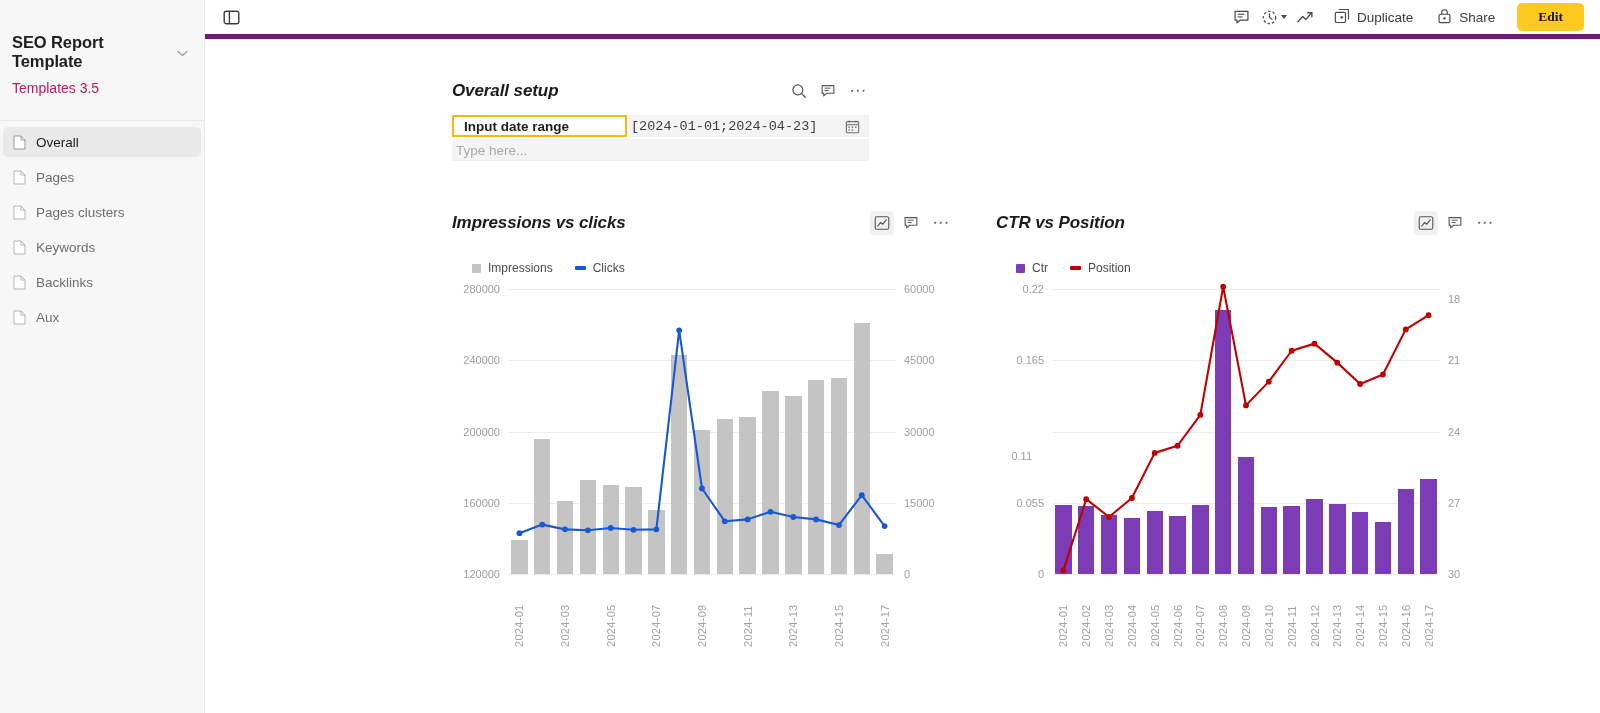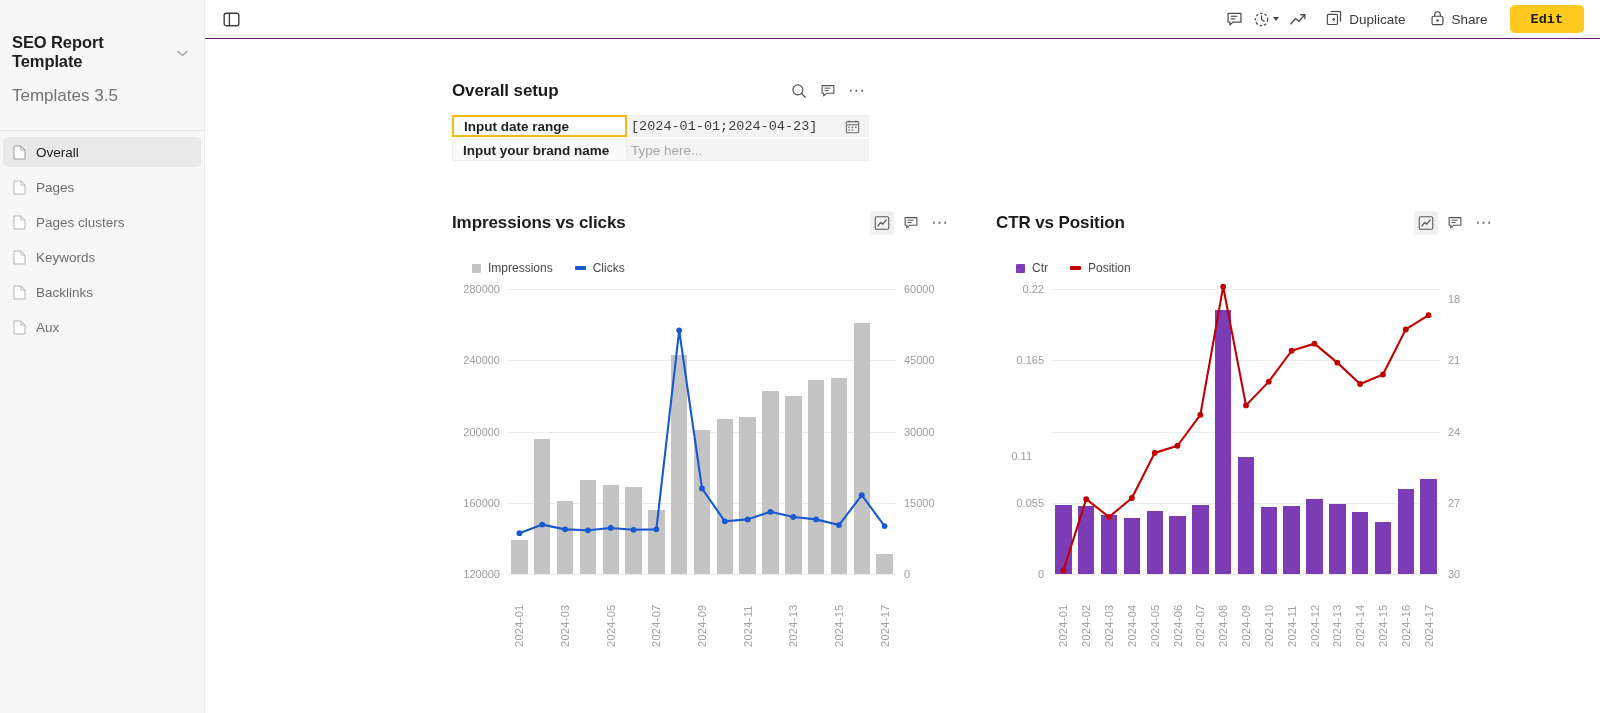--- a/index.html
+++ b/index.html
@@ -14,61 +14,61 @@
 
   
   .sidebar {
     width: 205px; height: 713px; background: #f7f7f7;
     border-right: 1px solid #eaeaea; flex: 0 0 205px; position: relative;
   }
   .doc-head { padding: 33px 16px 10px 12px; }
   .doc-title-row { display: flex; align-items: center; gap: 1px; }
   .doc-title { font-size: 16.5px; font-weight: bold; color: #202020; letter-spacing: -0.1px; }
   .chev { color: #9a9a9a; font-size: 11px; line-height: 1; margin-top: 2px; }
-  .doc-sub { font-size: 17px; color: #737373; margin-top: 15px; }
+  .doc-sub { font-size: 14px; color: #be185d; margin-top: 9px; }
   .side-div { height: 1px; background: #e8e8e8; margin: 14px 0 6px 0; }
   .nav { padding: 0 3px; }
   .nav-item {
     display: flex; align-items: center; gap: 10px;
     height: 30px; padding: 0 10px; margin: 0 0 5px 0;
     border-radius: 5px; cursor: pointer;
   }
   .nav-item .lbl { font-size: 13.5px; color: #6e6e6e; }
   .nav-item.active { background: #e9e9e9; }
   .nav-item.active .lbl { color: #1c1c1c; }
   .file-ico { width: 13px; height: 15px; flex: 0 0 13px; display:block; }
 
   
   .main { flex: 1 1 auto; height: 713px; position: relative; background: #fff; overflow: hidden; }
   .topbar {
-    height: 39px; border-bottom: 1px solid #701a75;
+    height: 39px; border-bottom: 5px solid #701a75;
     display: flex; align-items: center; padding: 0 16px 0 12px;
   }
   .tb-left { display: flex; align-items: center; }
   .tb-right { margin-left: auto; display: flex; align-items: center; gap: 4px; }
   .icon-btn {
     display: flex; align-items: center; justify-content: center;
     height: 28px; min-width: 28px; border-radius: 5px; cursor: pointer; color: #4a4a4a;
   }
   .tb-text-btn {
     display: flex; align-items: center; gap: 7px; height: 28px;
     padding: 0 10px; border-radius: 5px; cursor: pointer;
     font-size: 13.5px; color: #3a3a3a;
   }
   .edit-btn {
     height: 28px; padding: 0 21px; border-radius: 5px; border: none;
     background: #FFC91E; color: #1a1a1a; font-size: 13.5px; font-weight: bold;
-    font-family: Liberation Mono, monospace; cursor: pointer; margin-left: 8px;
+    font-family: Liberation Serif, serif; cursor: pointer; margin-left: 8px;
   }
   .caret { width:0;height:0;border-left:3.5px solid transparent;border-right:3.5px solid transparent;border-top:4.5px solid #4a4a4a;margin-left:3px; }
 
   
   .content { padding: 40px 0 0 247px; }
 
-  .panel-head { display: flex; align-items: center; }
+  .panel-head { display: flex; align-items: center; font-style: italic; }
   .panel-title { font-size: 17px; font-weight: bold; color: #1b1b1b; letter-spacing: -0.1px; }
   .panel-tools { display: flex; align-items: center; gap: 5px; margin-left: auto; }
   .tool { width: 24px; height: 24px; border-radius: 4px; display: flex; align-items: center; justify-content: center; cursor: pointer; color: #55555a; }
   .tool.selected { background: #f1f1f1; }
   .dots { font-size: 17px; color: #6b6b6b; letter-spacing: 1px; line-height: 8px; }
 
   
   .setup-wrap { width: 417px; }
   .setup-table { margin-top: 12px; width: 417px; }
   .setup-row { display: flex; height: 22px; }
@@ -289,21 +289,20 @@
                     <rect x="3.6" y="8" width="1.5" height="1.5" fill="#6d6d6d"></rect>
                     <rect x="7.2" y="8" width="1.5" height="1.5" fill="#6d6d6d"></rect>
                     <rect x="10.8" y="8" width="1.5" height="1.5" fill="#6d6d6d"></rect>
                     <rect x="3.6" y="11" width="1.5" height="1.5" fill="#6d6d6d"></rect>
                     <rect x="7.2" y="11" width="1.5" height="1.5" fill="#6d6d6d"></rect>
                   </svg>
               </span>
             </div>
           </div>
           <div class="setup-row">
-            <div class="setup-key">Input your brand name</div>
             <div class="setup-val">
               <span class="ph">Type here...</span>
             </div>
           </div>
         </div>
       </div>
 
       <div class="charts">
 
         <div class="chart-card c1">

